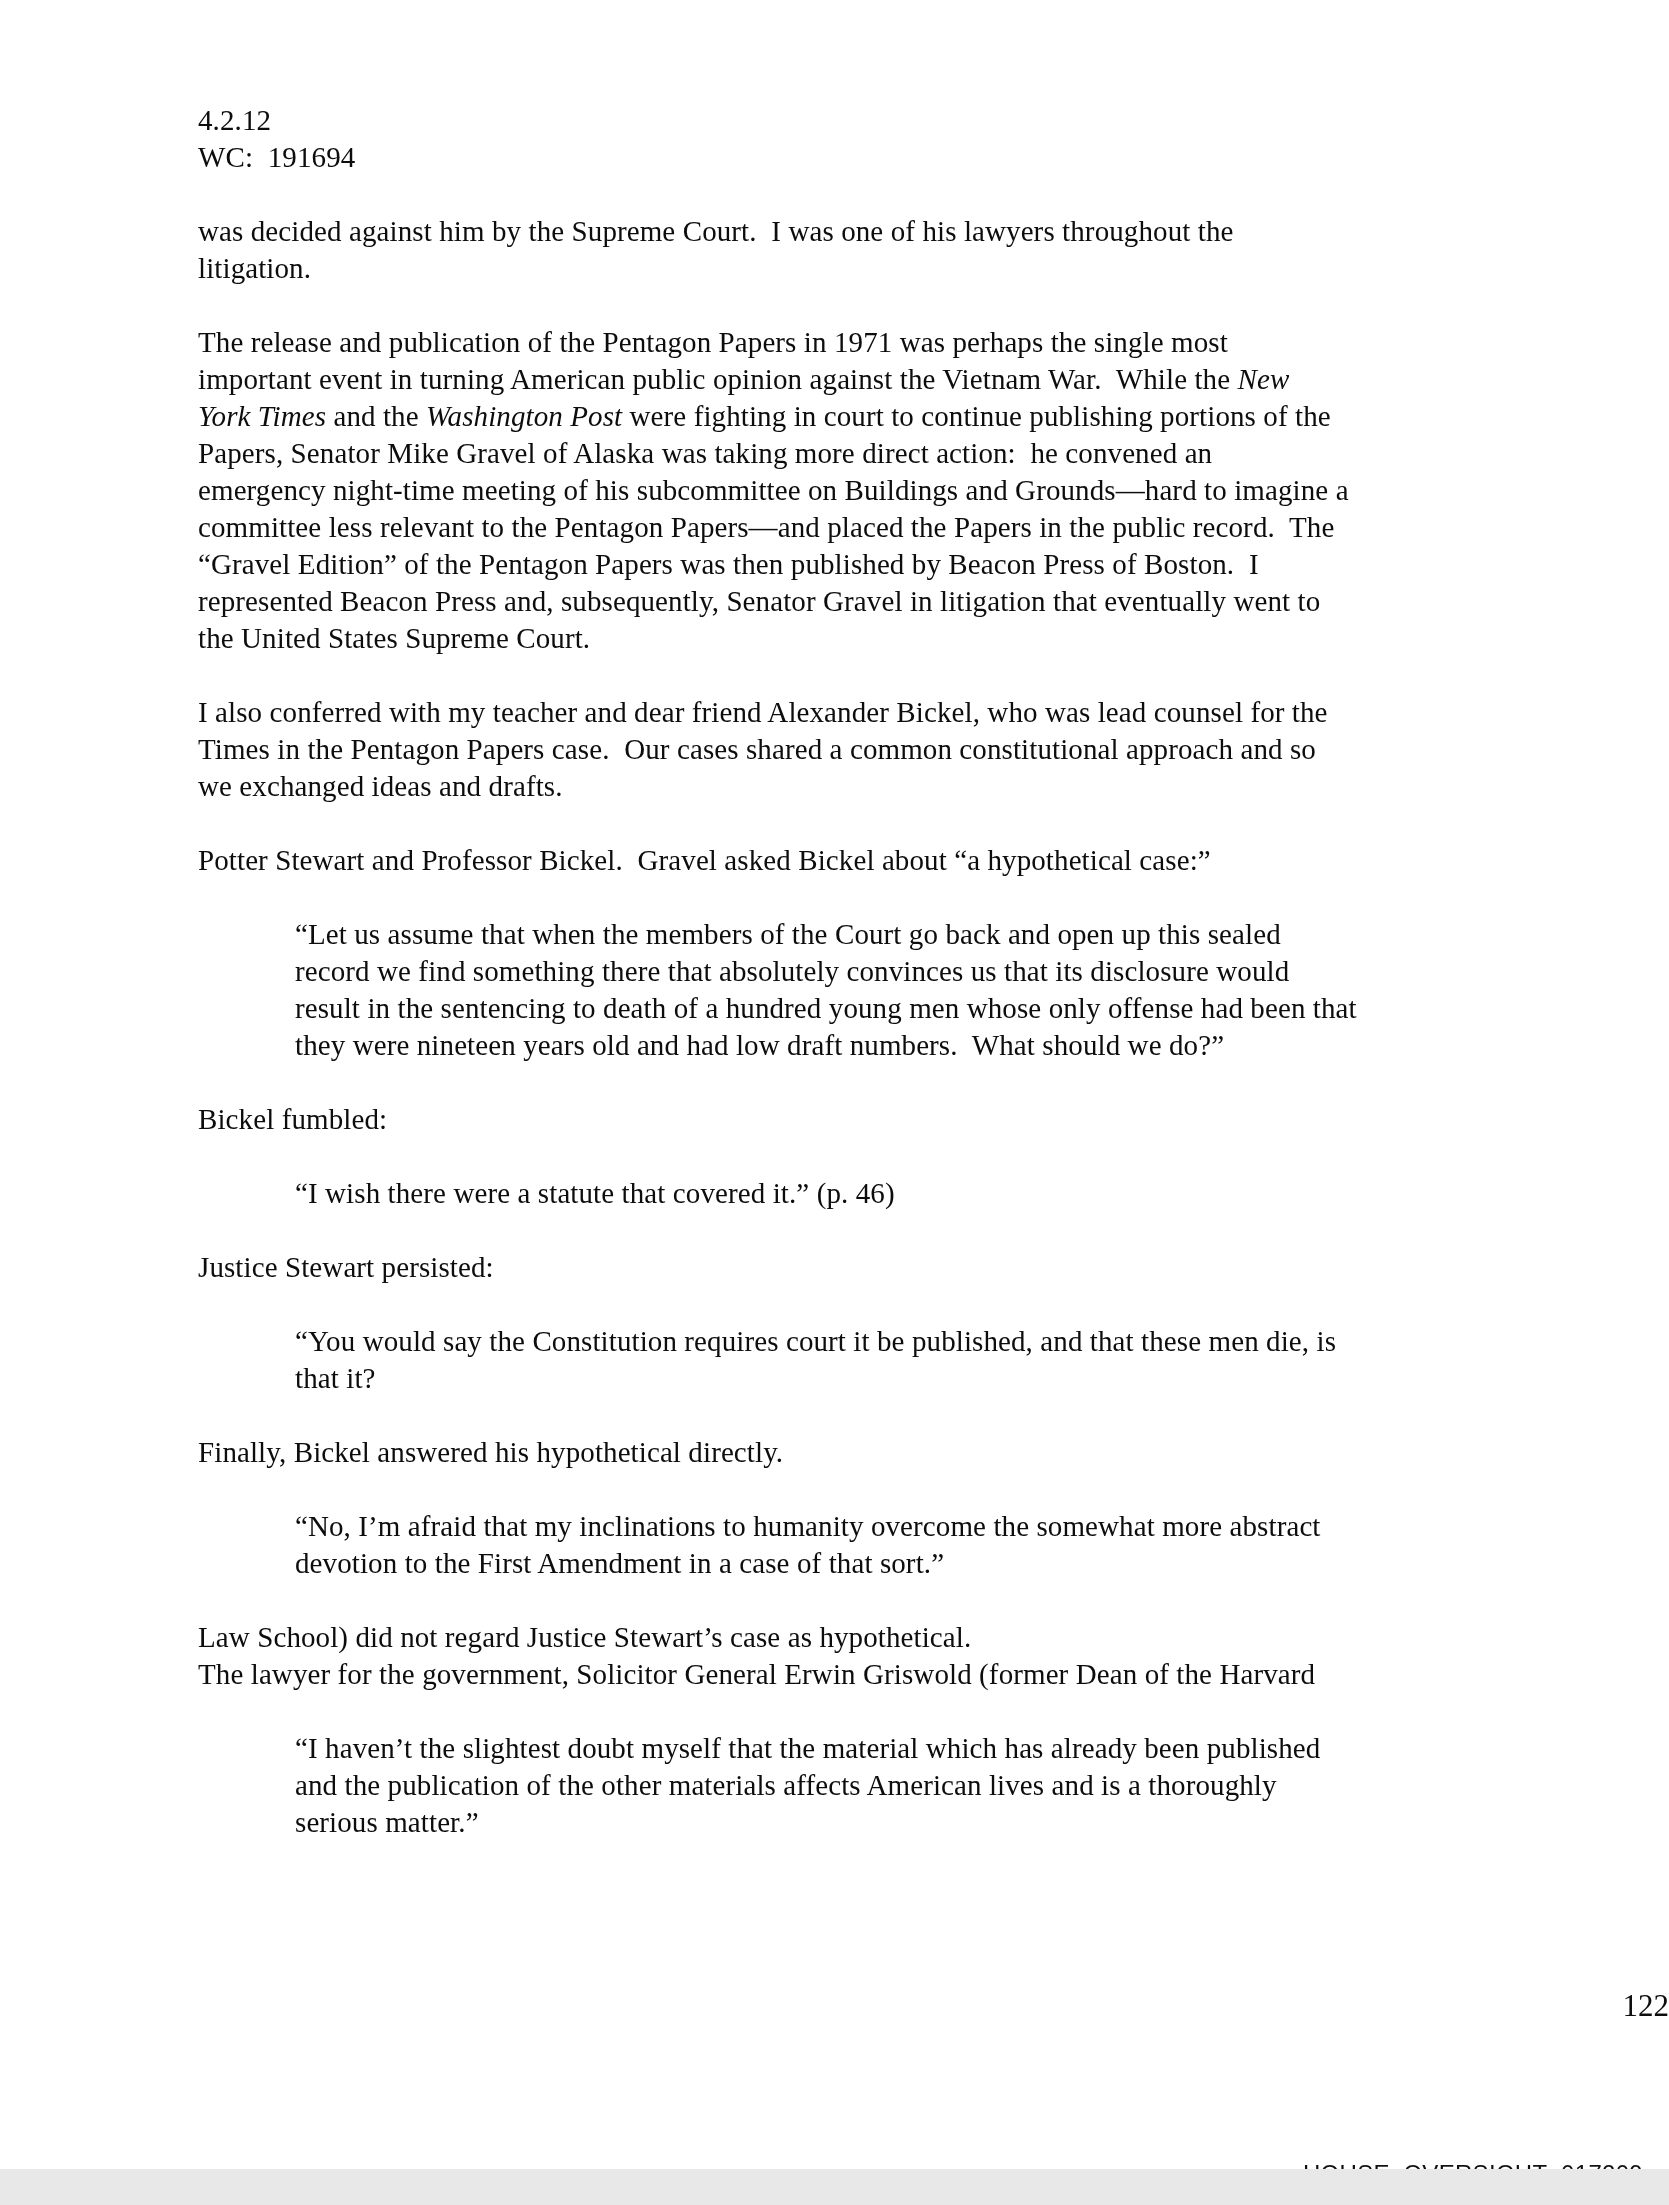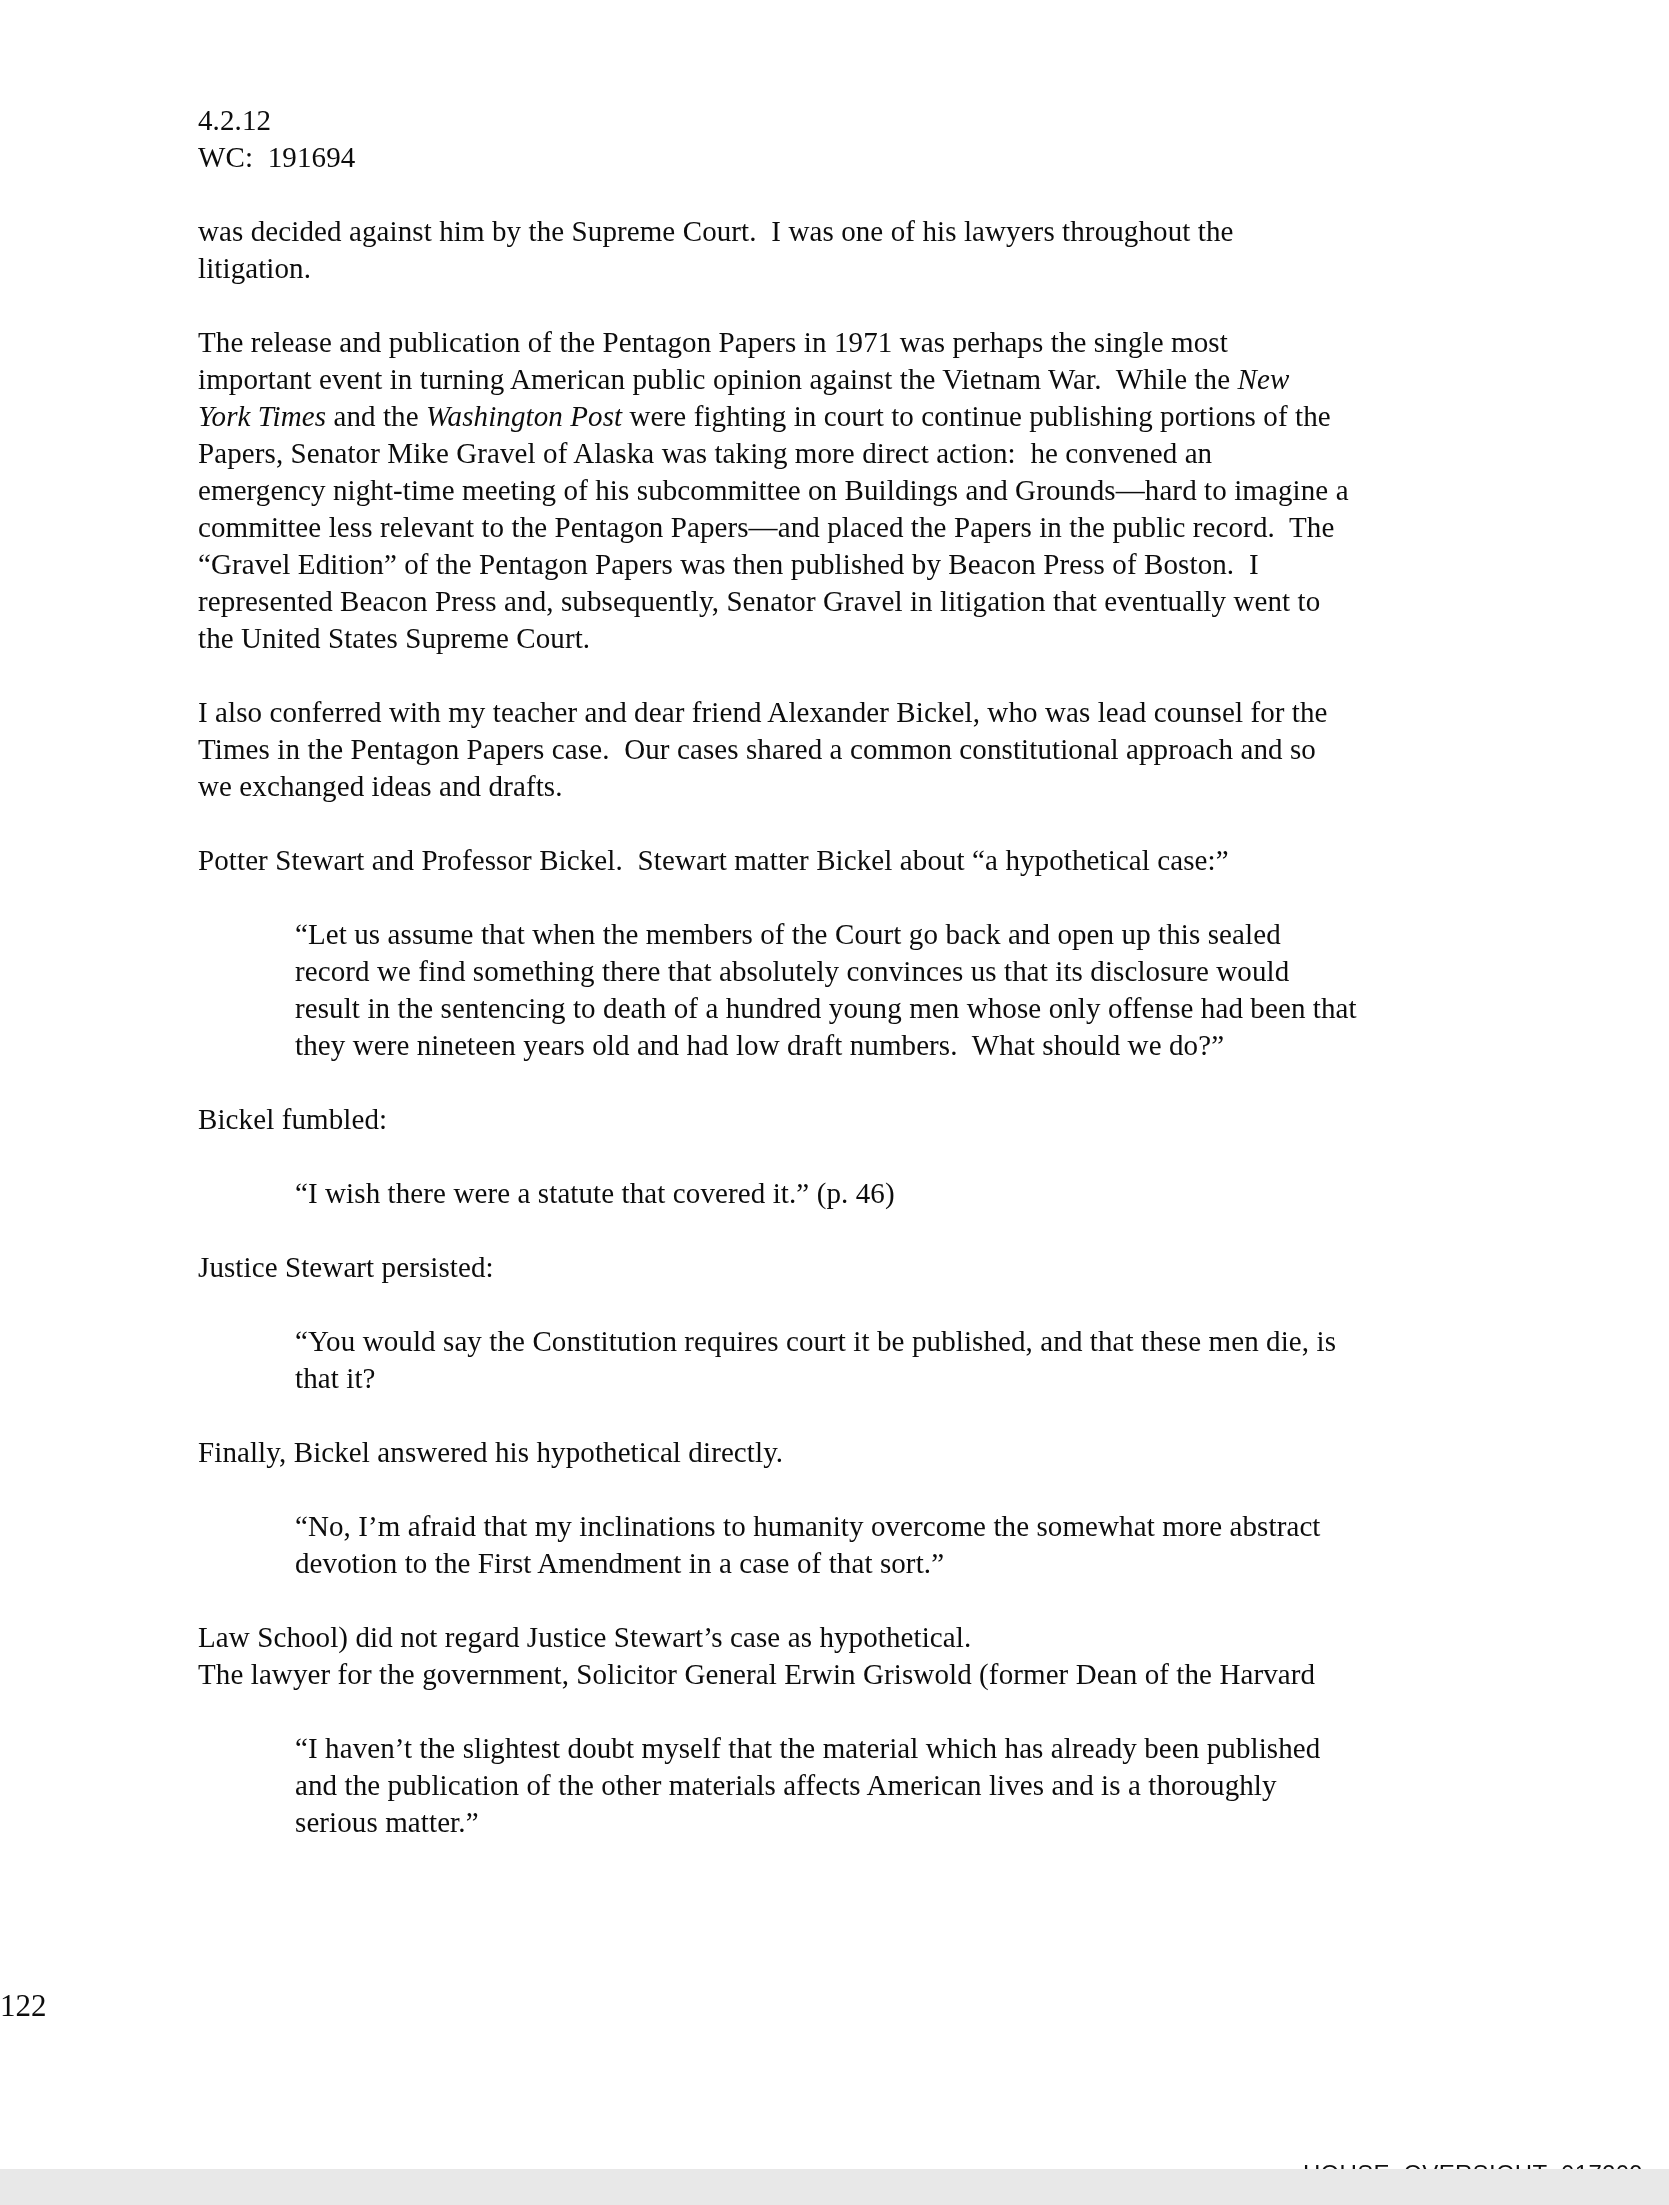--- a/index.html
+++ b/index.html
@@ -30,21 +30,21 @@
     letter-spacing: 0.1px;
   }
   .line.blank { height: 37px; }
   .line.quote { padding-left: 97px; }
   .line i { font-style: italic; }
   .page-number {
     position: absolute;
     top: 1989px;
     left: 0;
     width: 100%;
-    text-align: left;
+    text-align: right;
     font-size: 31px;
     line-height: 33px;
     font-family: "Liberation Serif", "DejaVu Serif", serif;
     color: #0d0d0d;
   }
   .bates-stamp {
     position: absolute;
     top: 2155px;
     right: 26px;
     font-family: "Liberation Sans", "DejaVu Sans", sans-serif;
@@ -72,21 +72,21 @@
       <div class="line body">emergency night-time meeting of his subcommittee on Buildings and Grounds—hard to imagine a</div>
       <div class="line body">committee less relevant to the Pentagon Papers—and placed the Papers in the public record.  The</div>
       <div class="line body">“Gravel Edition” of the Pentagon Papers was then published by Beacon Press of Boston.  I</div>
       <div class="line body">represented Beacon Press and, subsequently, Senator Gravel in litigation that eventually went to</div>
       <div class="line body">the United States Supreme Court.</div>
       <div class="line blank"></div>
       <div class="line body">I also conferred with my teacher and dear friend Alexander Bickel, who was lead counsel for the</div>
       <div class="line body">Times in the Pentagon Papers case.  Our cases shared a common constitutional approach and so</div>
       <div class="line body">we exchanged ideas and drafts.</div>
       <div class="line blank"></div>
-      <div class="line body">Potter Stewart and Professor Bickel.  Stewart matter Bickel about “a hypothetical case:”</div>
+      <div class="line body">Potter Stewart and Professor Bickel.  Gravel asked Bickel about “a hypothetical case:”</div>
       <div class="line blank"></div>
       <div class="line quote">“Let us assume that when the members of the Court go back and open up this sealed</div>
       <div class="line quote">record we find something there that absolutely convinces us that its disclosure would</div>
       <div class="line quote">result in the sentencing to death of a hundred young men whose only offense had been that</div>
       <div class="line quote">they were nineteen years old and had low draft numbers.  What should we do?”</div>
       <div class="line blank"></div>
       <div class="line body">Bickel fumbled:</div>
       <div class="line blank"></div>
       <div class="line quote">“I wish there were a statute that covered it.” (p. 46)</div>
       <div class="line blank"></div>

